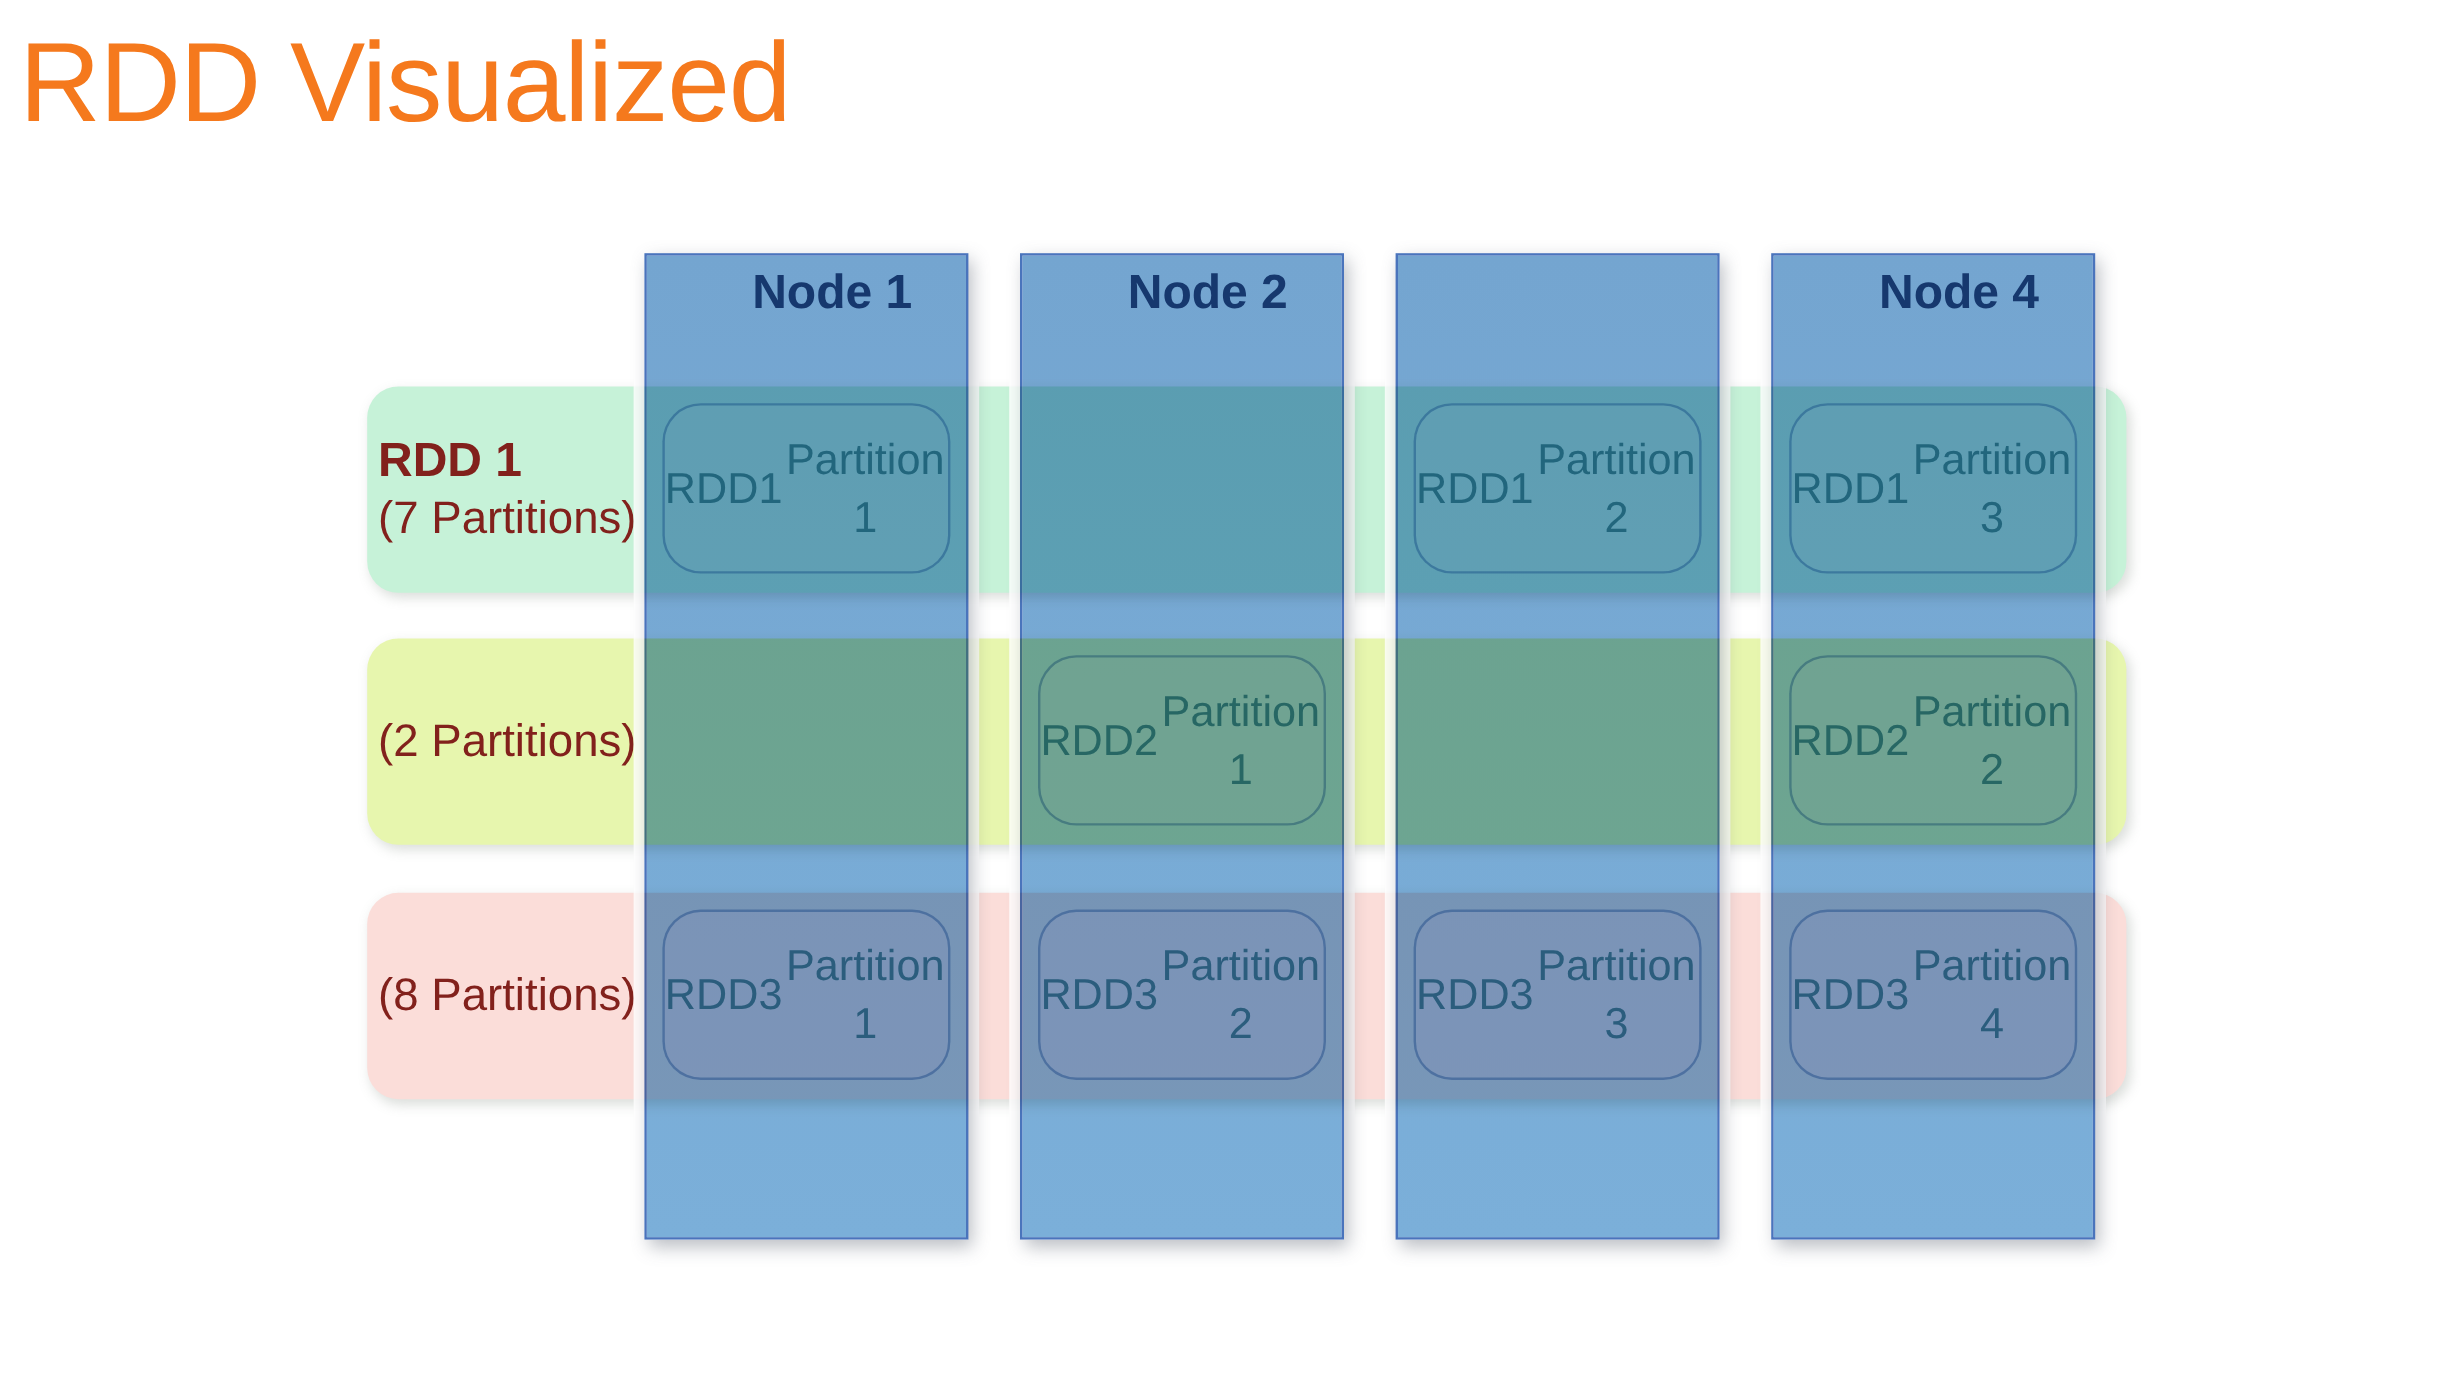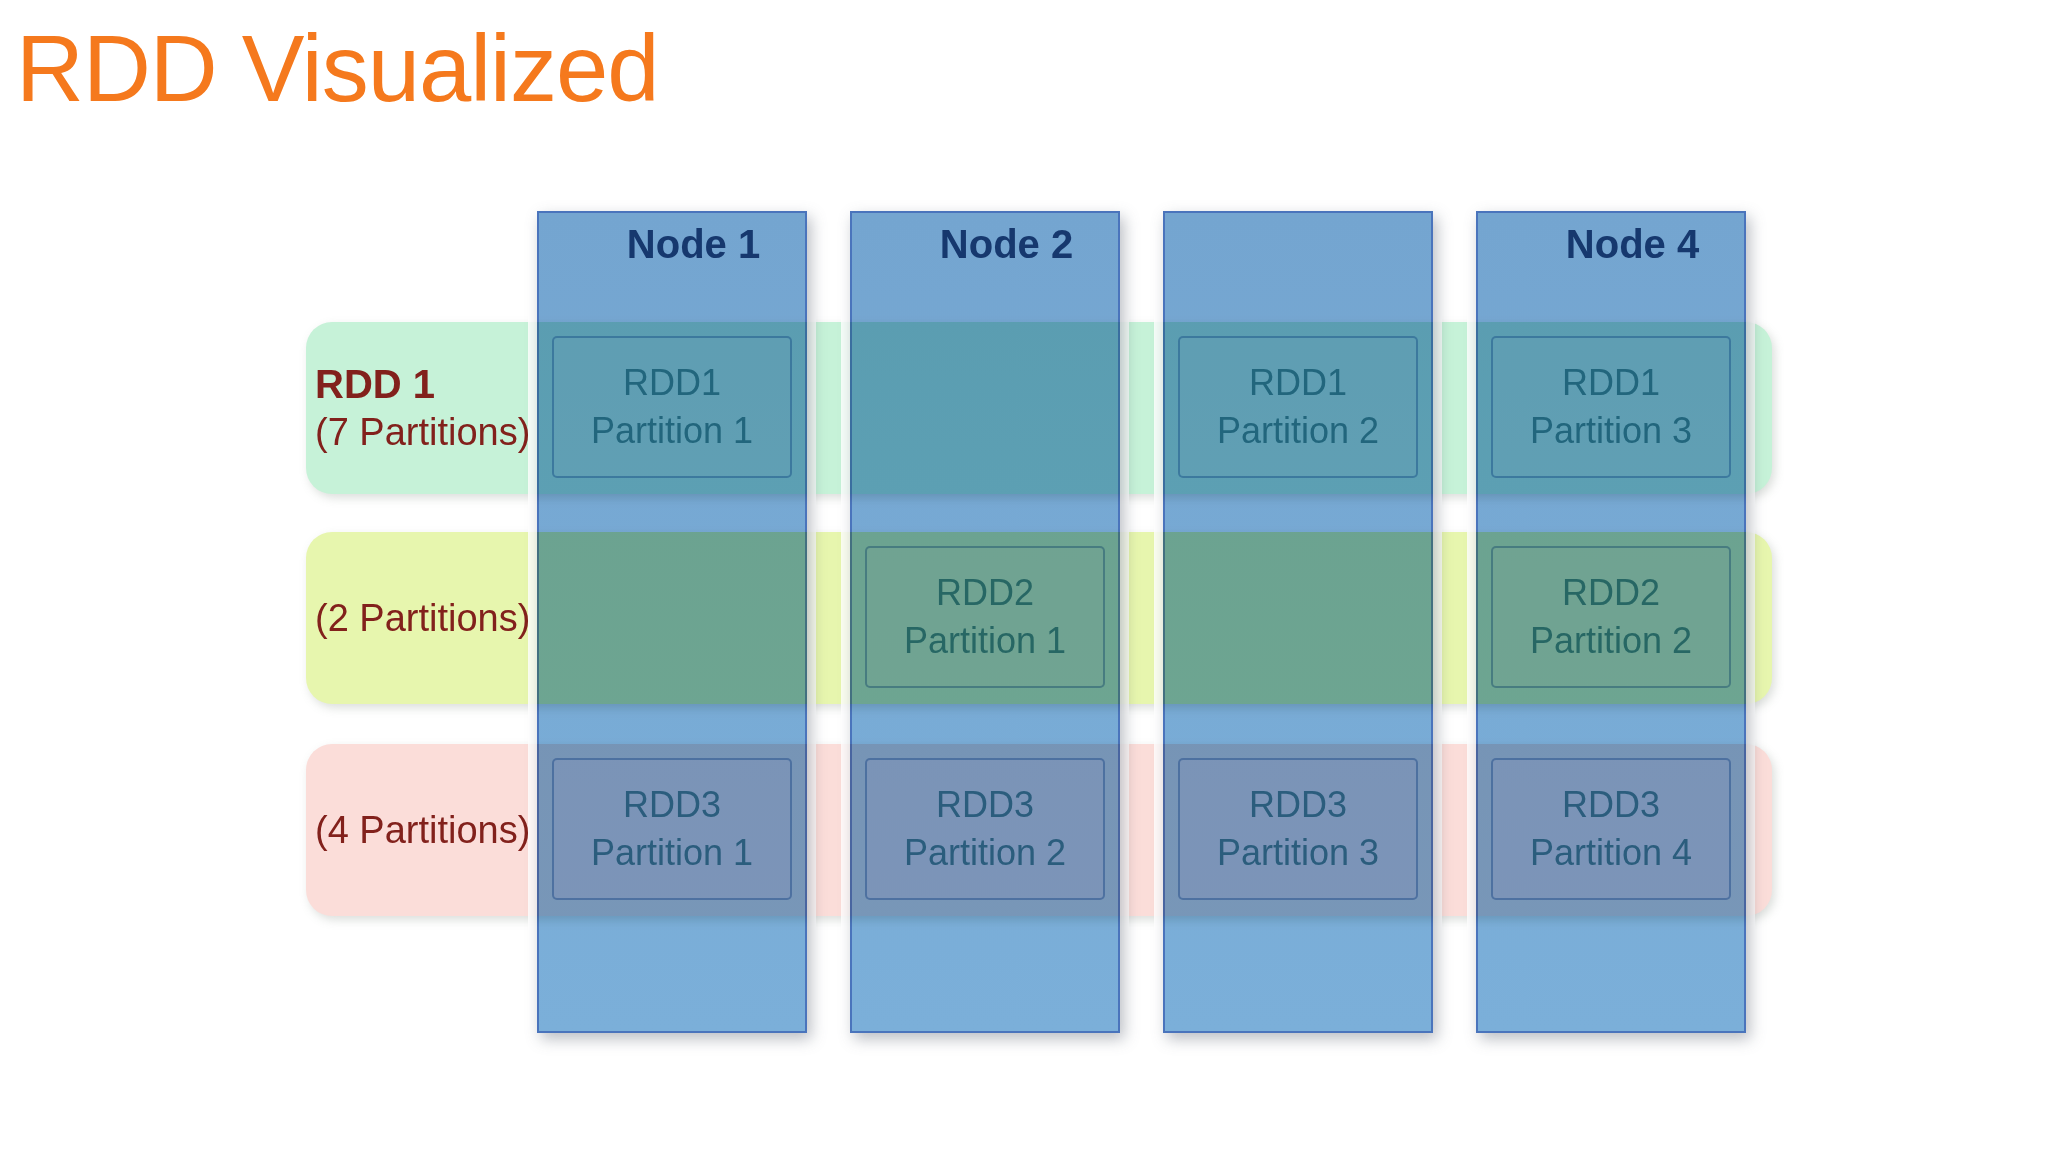--- a/index.html
+++ b/index.html
@@ -43,23 +43,23 @@
     mix-blend-mode:multiply;
     box-shadow:4px 6px 14px rgba(105,110,125,0.45);
   }
   .n1{left:537px;} .n2{left:850px;} .n3{left:1163px;} .n4{left:1476px;}
   .node-title{
     margin-top:9px;text-align:center;
     font-size:40px;font-weight:bold;color:#16386E;margin-left:43px;
   }
   .pbox{
     position:absolute;left:13px;width:240px;height:142px;box-sizing:border-box;
-    border:2px solid rgba(40,95,165,0.55);border-radius:5px;
+    border:2px solid rgba(40,95,165,0.55);border-radius:32px;
     background:rgba(135,170,220,0.30);
-    display:flex;flex-direction:column;align-items:center;justify-content:center;
+    display:flex;flex-direction:row;align-items:center;justify-content:center;
     color:#2B6B93;font-size:36px;line-height:1.32;text-align:center;
   }
   .row1{top:123px;} .row2{top:333px;} .row3{top:545px;}
   
   .page-badge{
     position:absolute;left:1944px;top:1079px;width:96px;height:73px;
     background:#F5791D;color:#ffffff;font-size:30px;
     display:flex;align-items:center;justify-content:center;
   }
 </style>
@@ -85,21 +85,21 @@
         <span class="band-sub">(7 Partitions)</span>
       </div>
     </div>
     <div class="band band2">
       <div class="band-label">
         <span class="band-sub">(2 Partitions)</span>
       </div>
     </div>
     <div class="band band3">
       <div class="band-label">
-        <span class="band-sub">(4 Partitions)</span>
+        <span class="band-sub">(8 Partitions)</span>
       </div>
     </div>
 
     <div class="glow g1a"></div>
     <div class="glow g1b"></div>
     <div class="glow g2a"></div>
     <div class="glow g2b"></div>
     <div class="glow g3a"></div>
     <div class="glow g3b"></div>
     <div class="glow g4a"></div>

